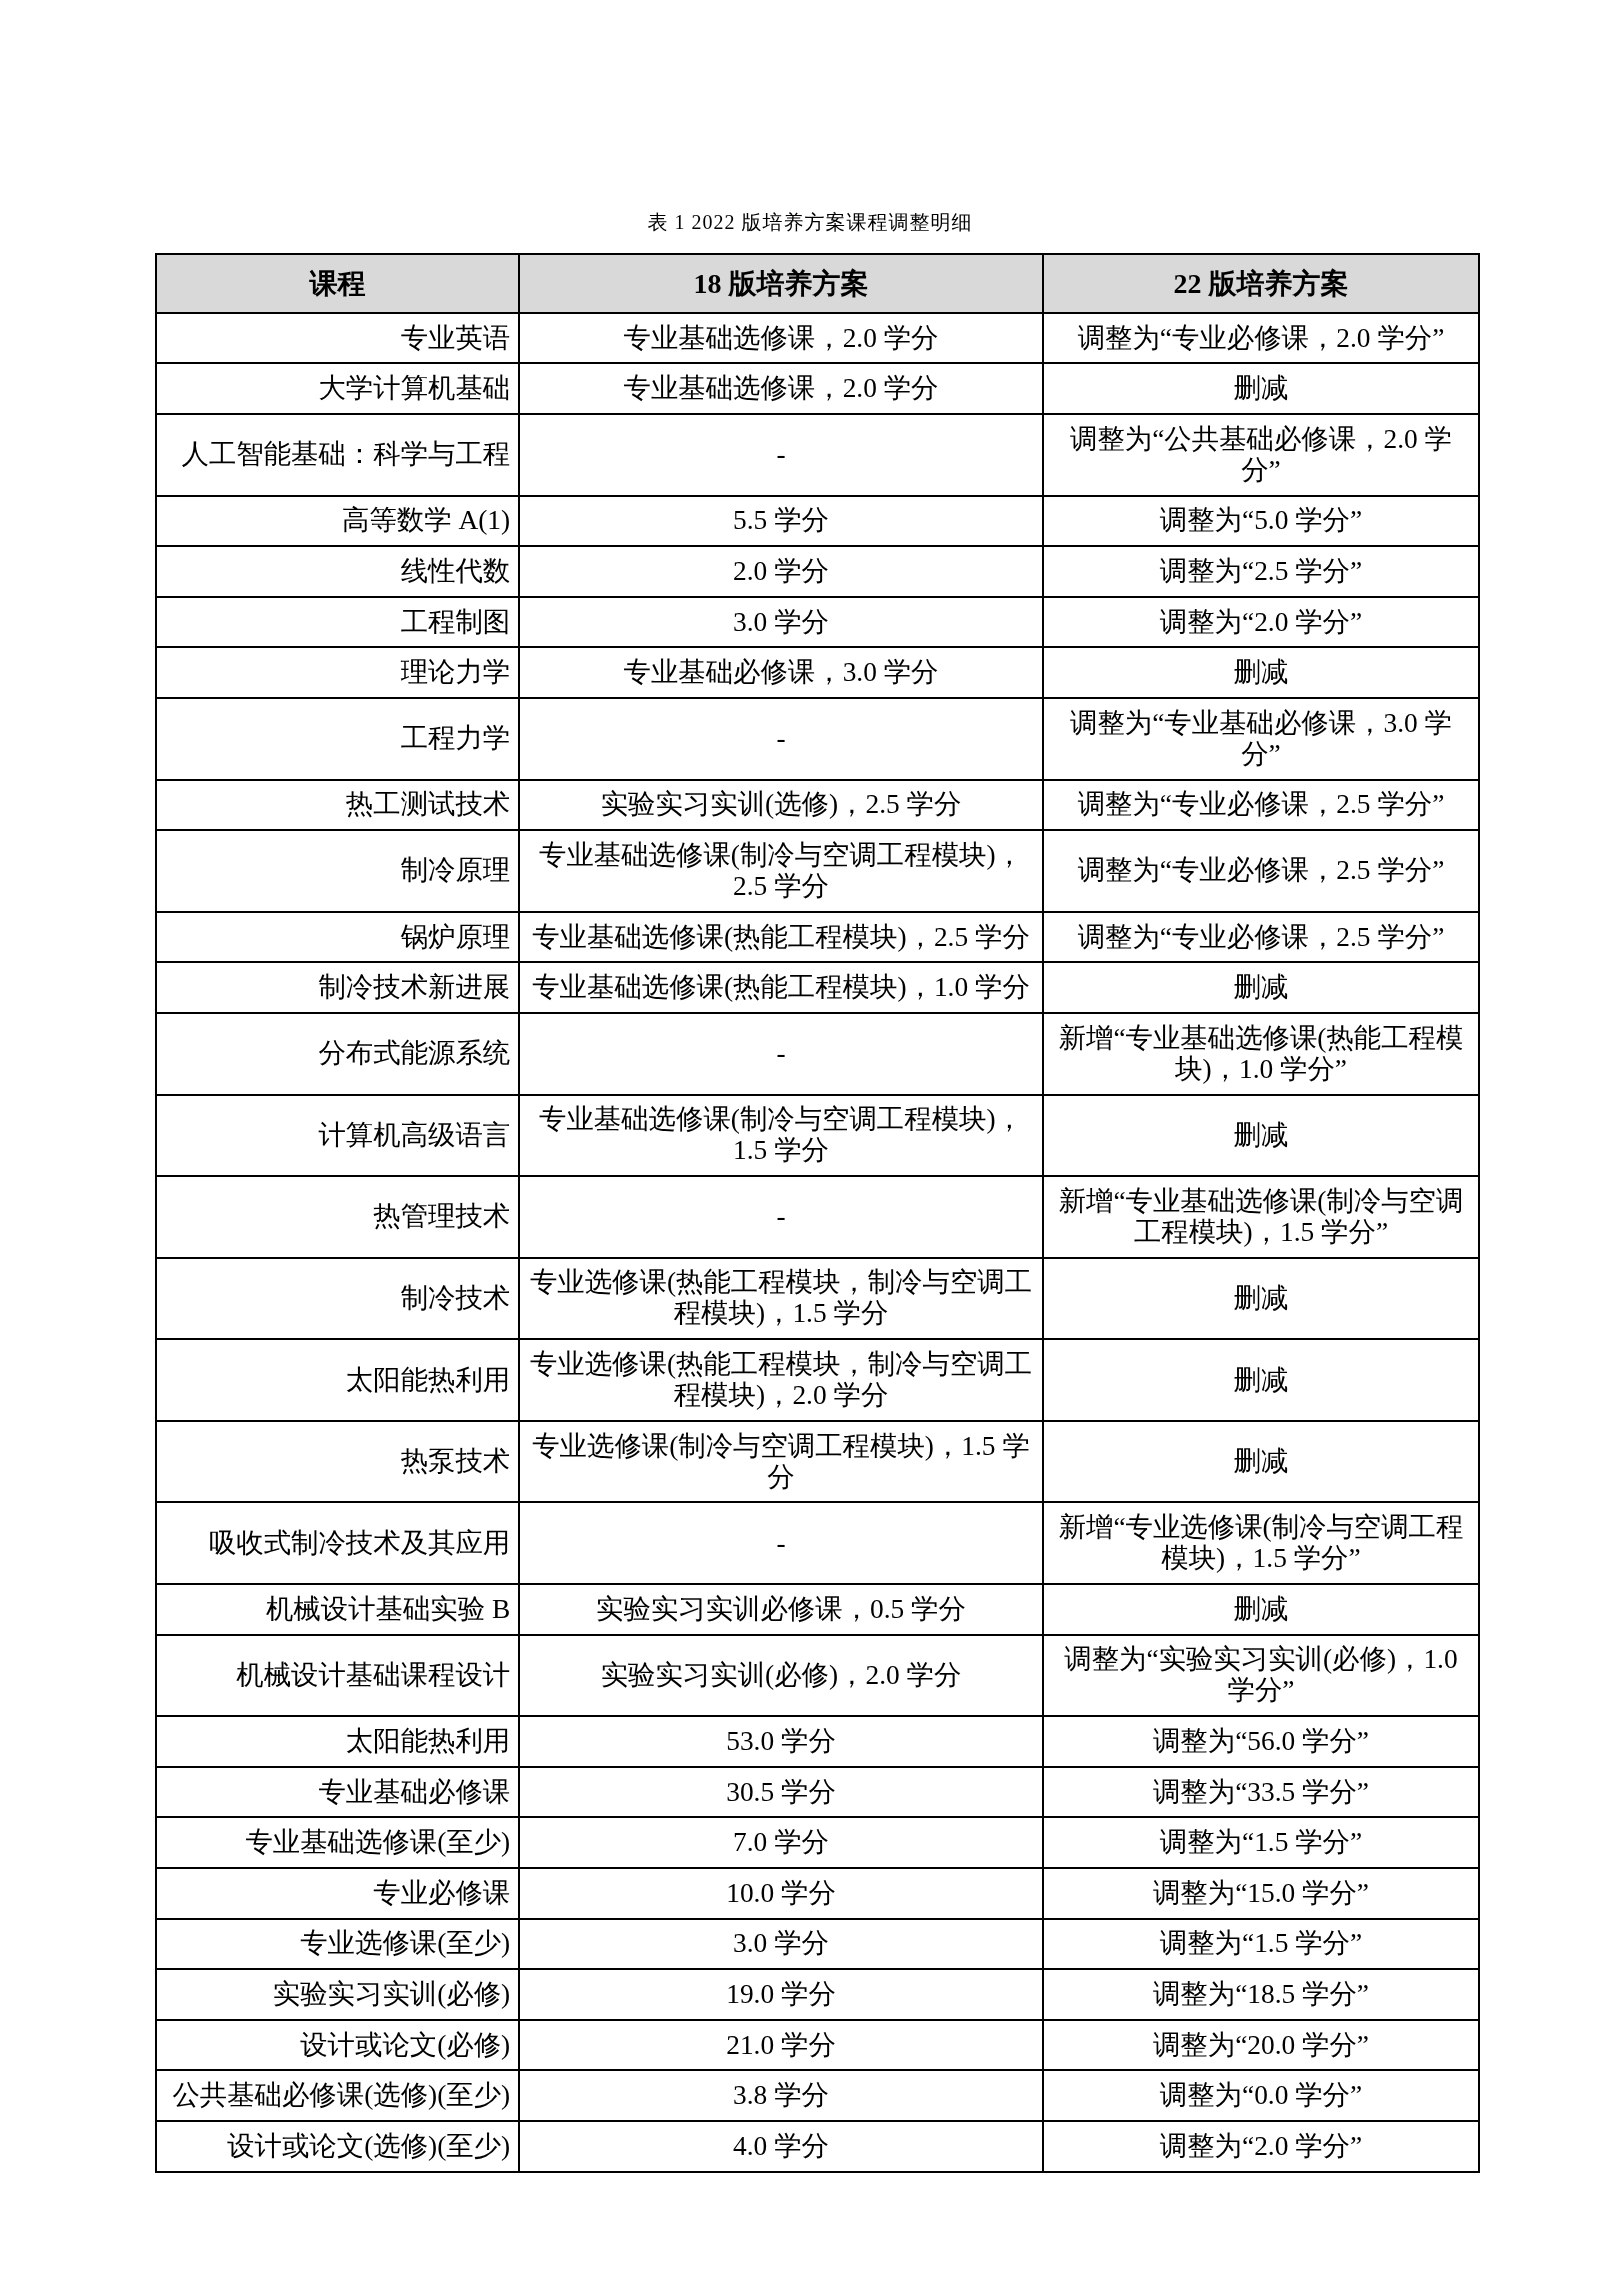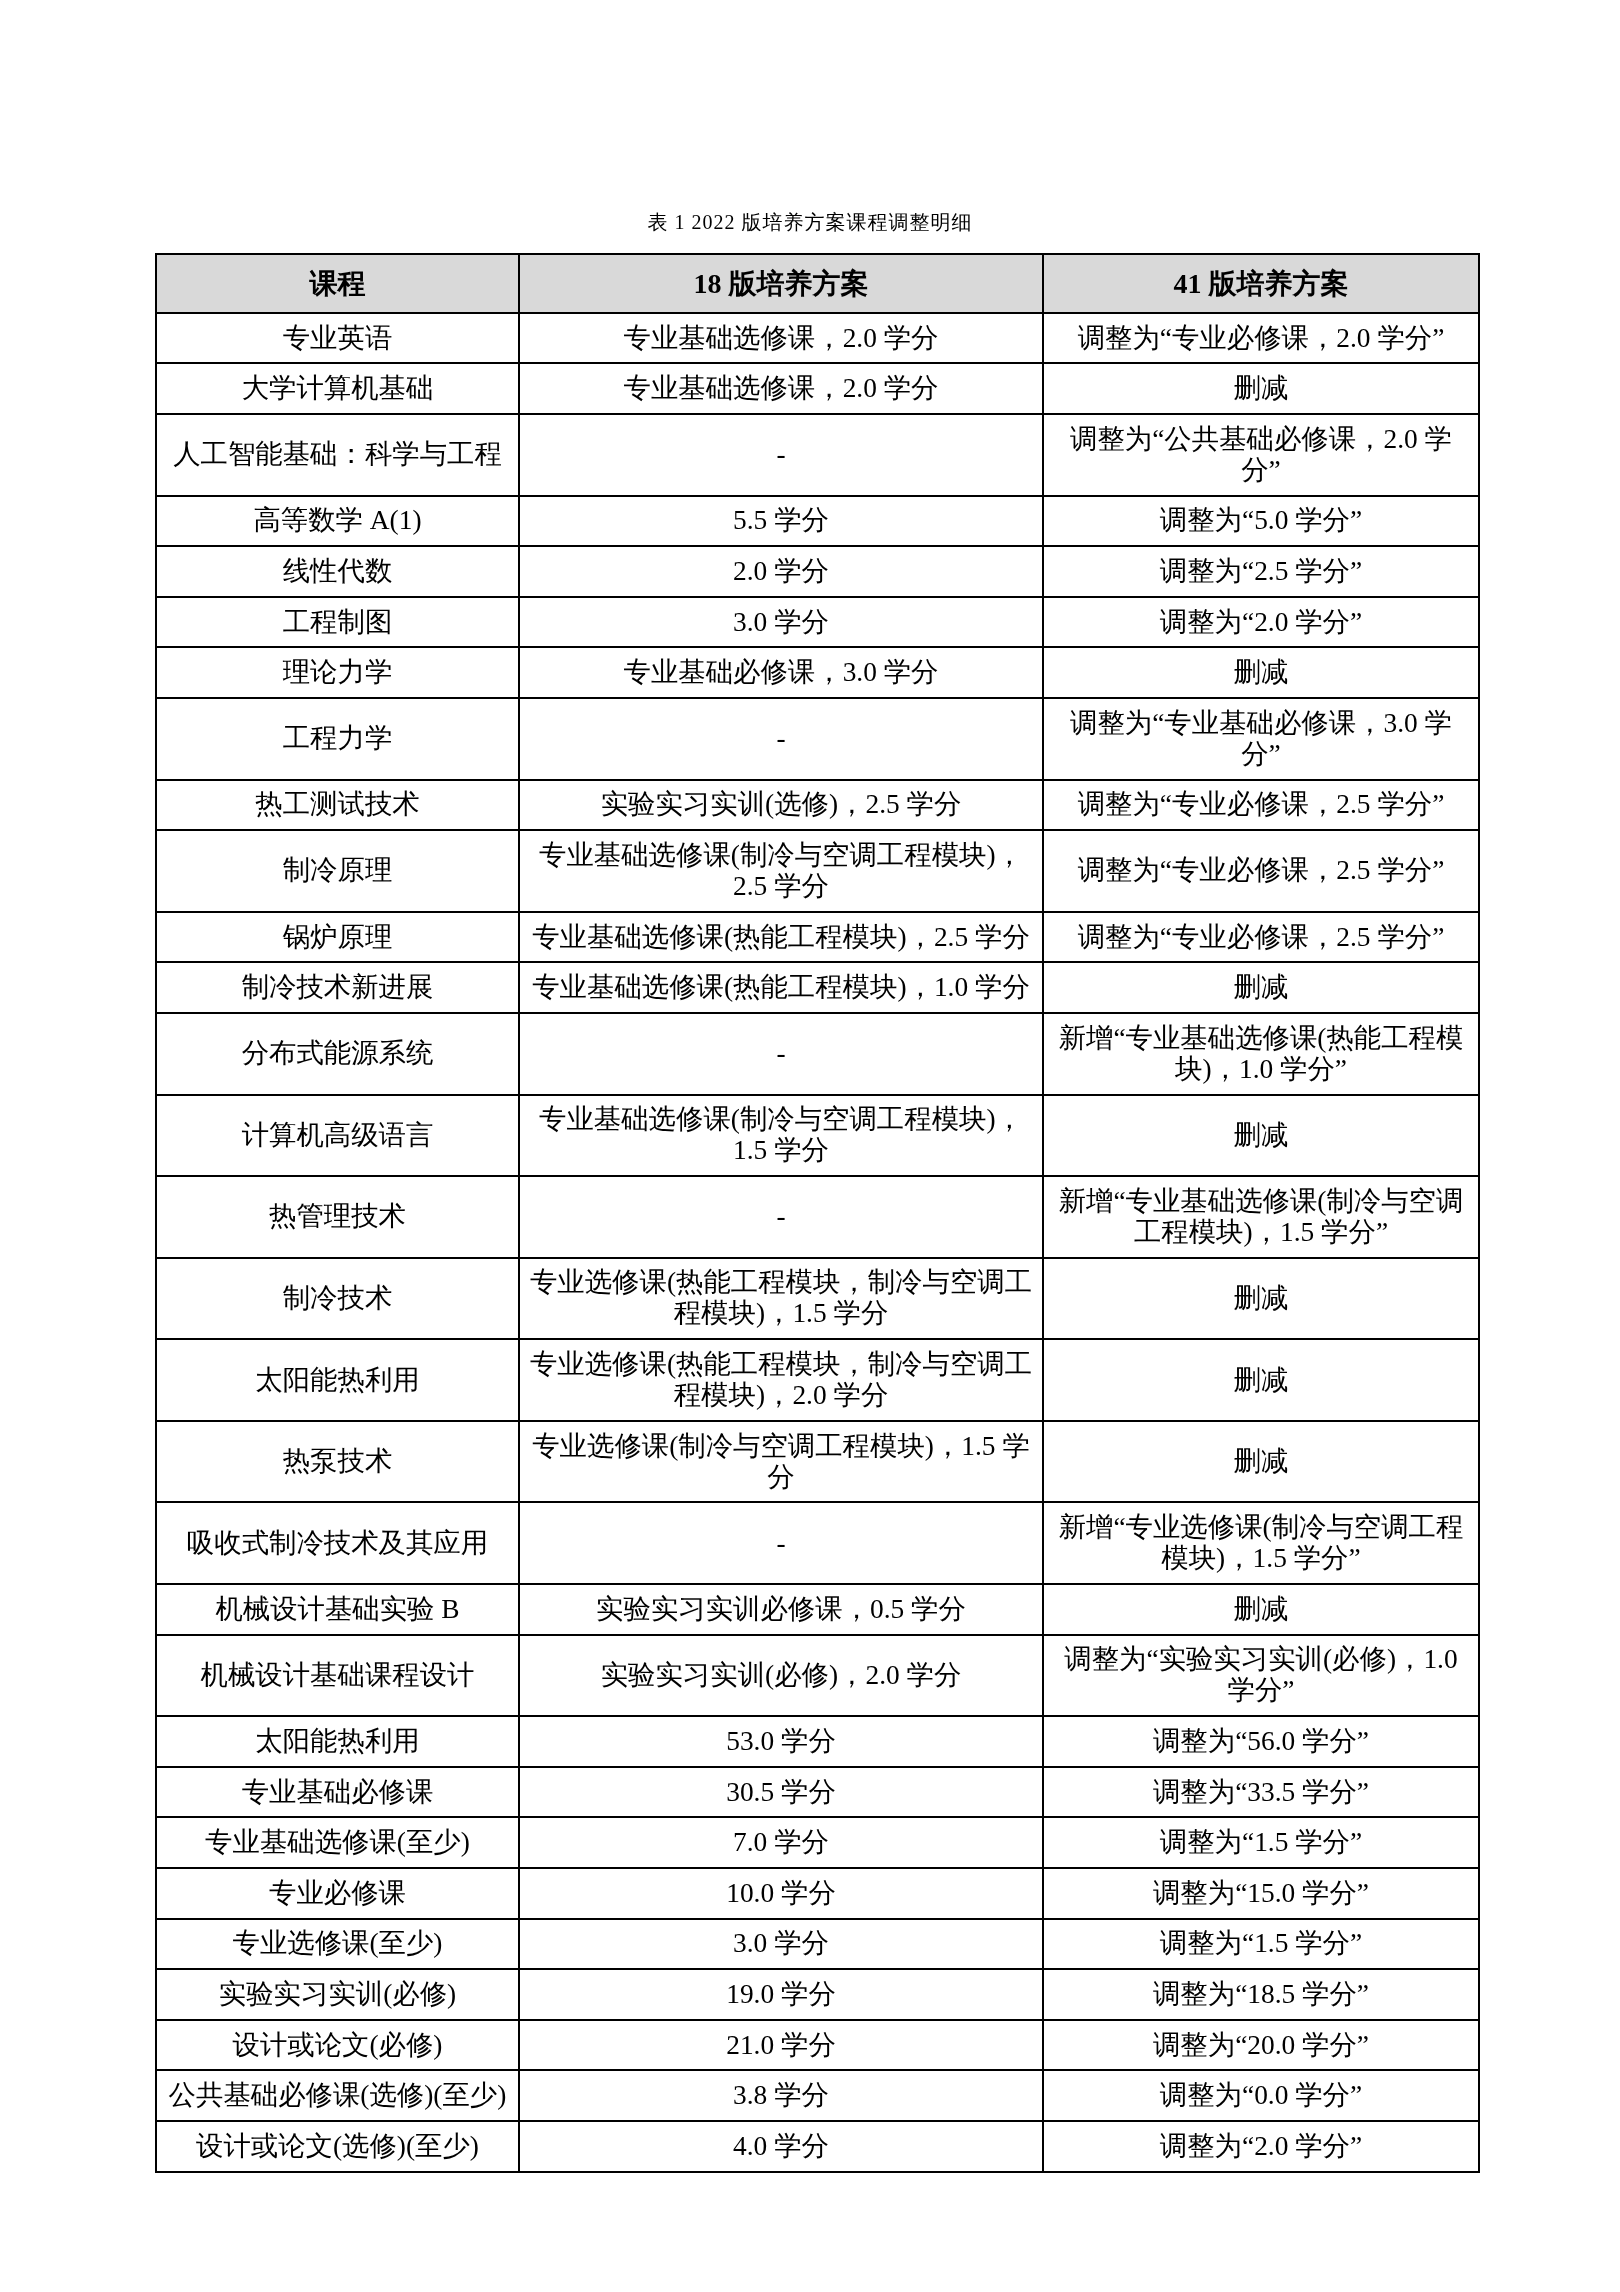--- a/index.html
+++ b/index.html
@@ -48,21 +48,21 @@
   }
   table.adjust-table th {
     background: #d9d9d9;
     font-weight: bold;
     font-size: 28px;
     text-align: center;
     height: 49px;
     padding: 3.9px 7.8px;
   }
   td.col-course {
-    text-align: center;
+    text-align: right;
     padding-left: 19.6px;
   }
   td.col-center {
     text-align: center;
   }
 </style>
 </head>
 <body>
 
 <div class="page-title">表 1 2022 版培养方案课程调整明细</div>
@@ -70,21 +70,21 @@
 <table class="adjust-table">
   <colgroup>
     <col class="c1">
     <col class="c2">
     <col class="c3">
   </colgroup>
   <thead>
     <tr>
       <th>课程</th>
       <th>18 版培养方案</th>
-      <th>41 版培养方案</th>
+      <th>22 版培养方案</th>
     </tr>
   </thead>
   <tbody>
       <tr>
         <td class="col-course">专业英语</td>
         <td class="col-center">专业基础选修课，2.0 学分</td>
         <td class="col-center">调整为“专业必修课，2.0 学分”</td>
       </tr>
       <tr>
         <td class="col-course">大学计算机基础</td>

